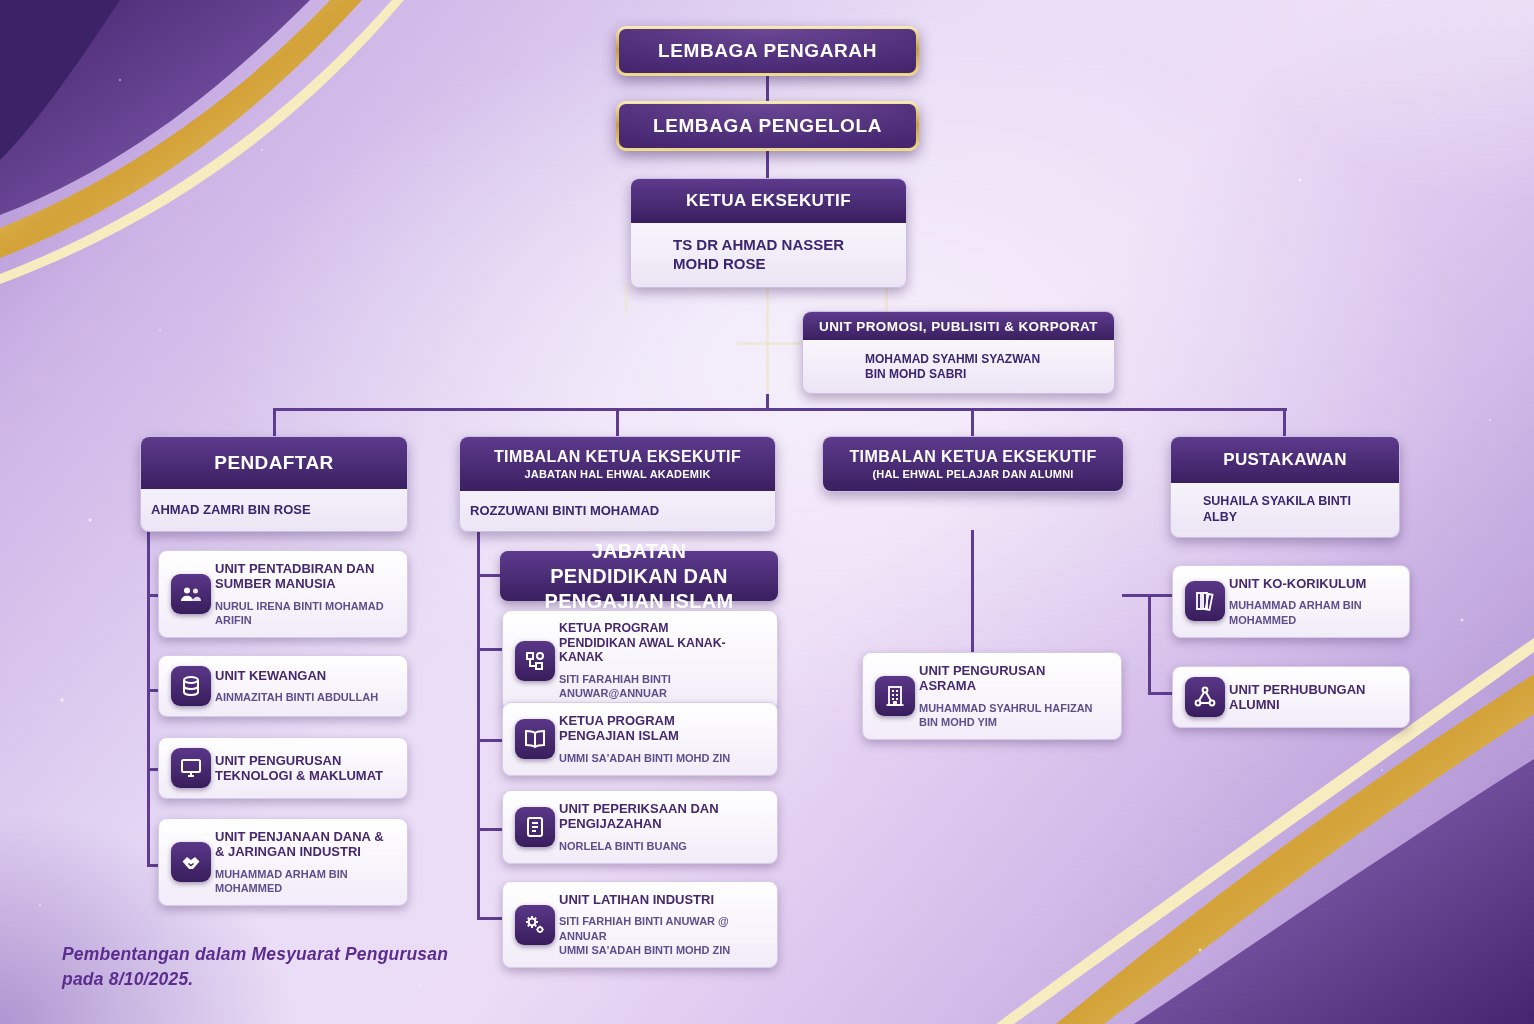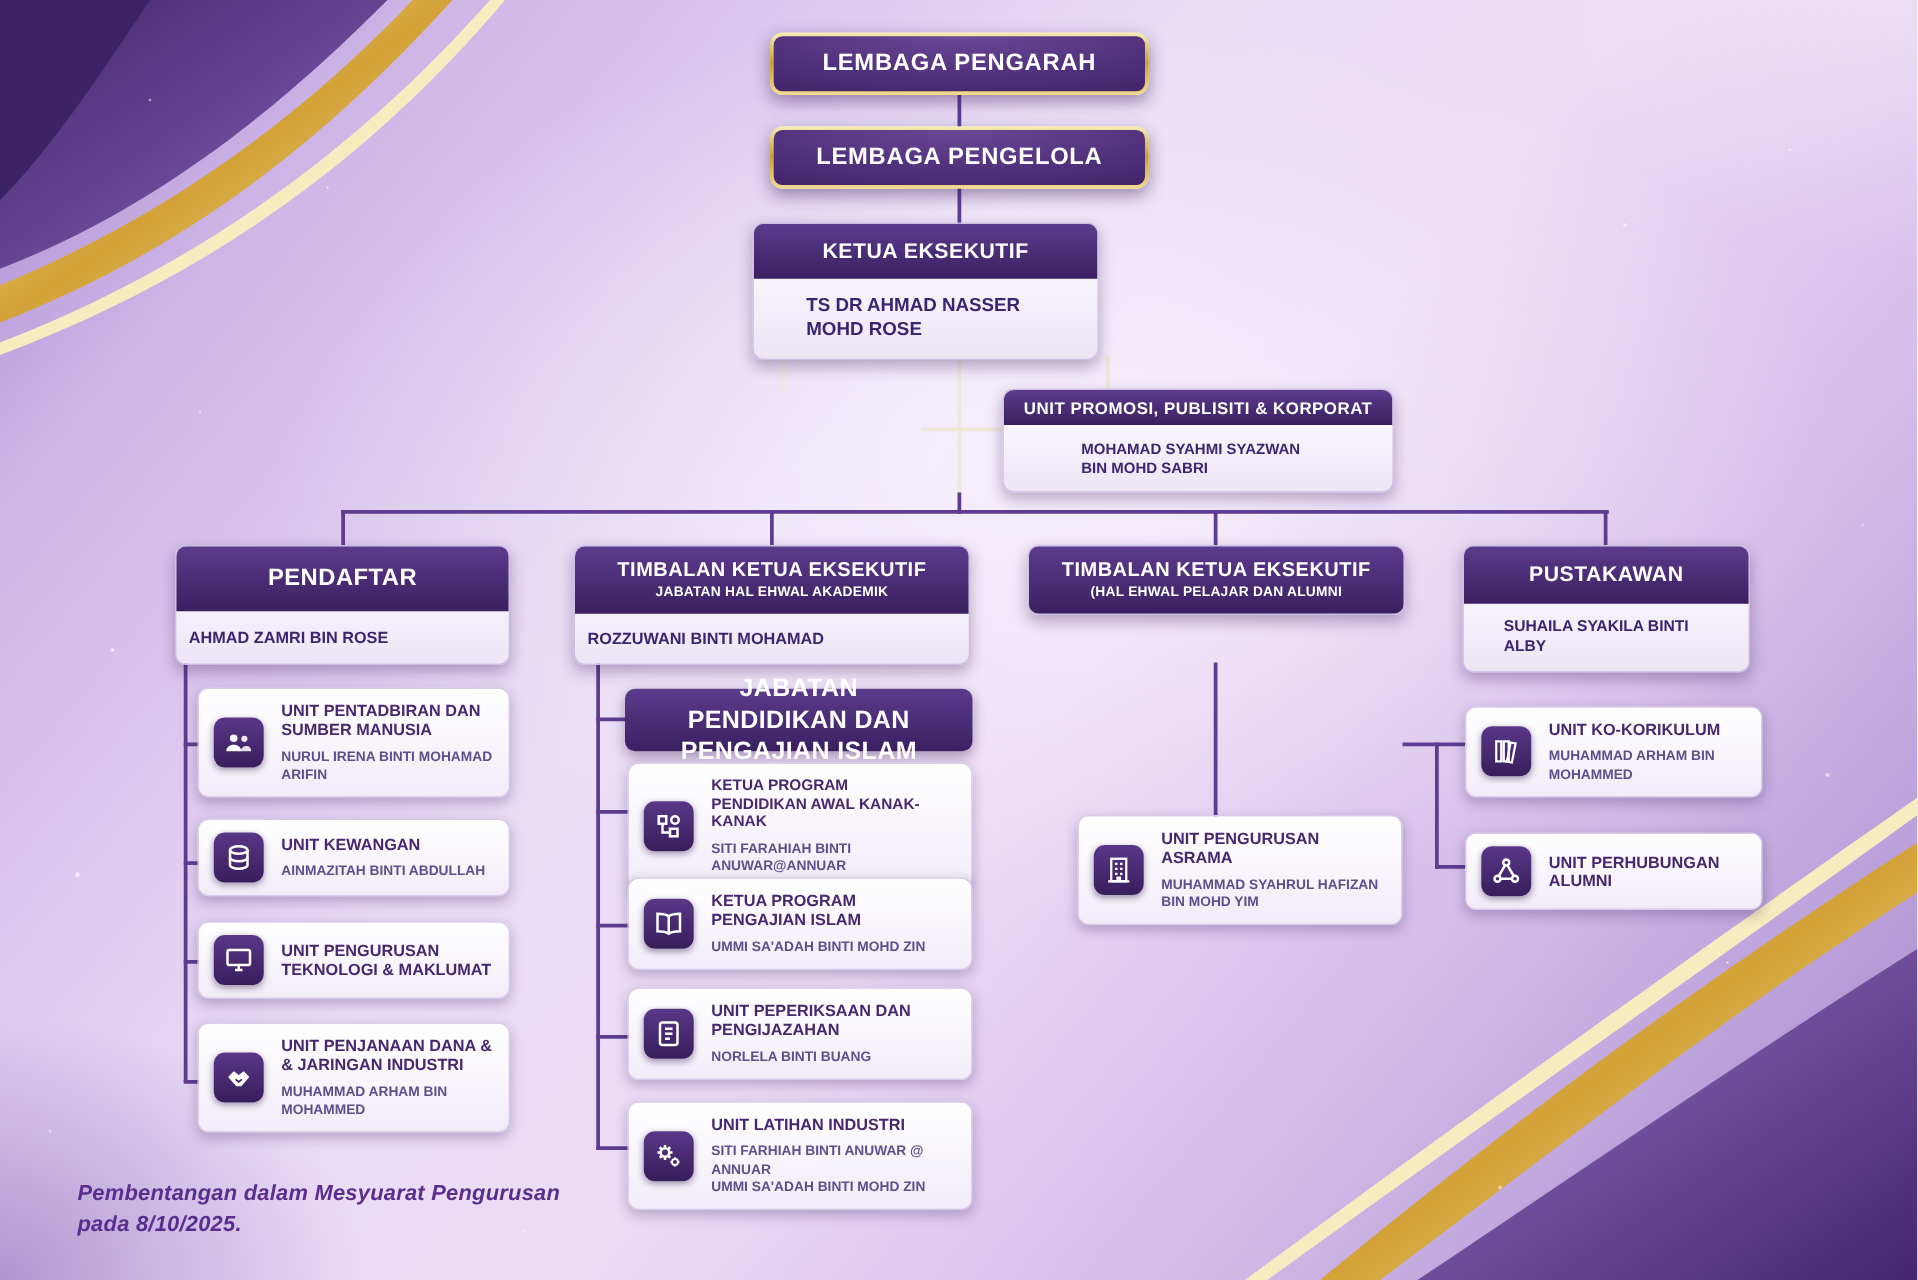--- a/index.html
+++ b/index.html
@@ -40,21 +40,21 @@
   .org-head{background:linear-gradient(180deg,#5d3b8d,#3a1f60);color:#fff;font-weight:700;text-align:center;
     display:flex;flex-direction:column;justify-content:center;gap:2px;padding:5px 8px;letter-spacing:.4px}
   .org-head .h2{font-size:11px;font-weight:700;letter-spacing:.2px}
   .org-body{color:#3c2570;font-weight:700;text-align:left;display:flex;flex-direction:column;justify-content:center;line-height:1.25}
   
   .dept-head{position:absolute;z-index:2;border-radius:8px;background:linear-gradient(180deg,#5d3b8d,#3a1f60);
     color:#fff;font-weight:700;text-align:center;font-size:20px;display:flex;align-items:center;justify-content:center;
     padding:6px 35px;box-shadow:0 4px 10px rgba(50,20,80,.38);line-height:1.25;letter-spacing:.3px}
   
   .unit-box{position:absolute;z-index:2;border-radius:9px;background:linear-gradient(180deg,#ffffff,#f1ecf8);
-    box-shadow:0 4px 10px rgba(50,20,80,.28);border:1px solid #d6cbe9;display:flex;align-items:center;gap:14px;padding:10px 12px}
+    box-shadow:0 4px 10px rgba(50,20,80,.28);border:1px solid #d6cbe9;display:flex;align-items:center;gap:4px;padding:10px 12px}
   .ic{flex:0 0 40px;width:40px;height:40px;border-radius:9px;background:linear-gradient(180deg,#5a3788,#381d5c);
     display:flex;align-items:center;justify-content:center;box-shadow:0 2px 5px rgba(40,15,70,.4)}
   .ic svg{width:24px;height:24px;display:block}
   .txt{flex:1 1 auto}
   .ut{font-weight:700;color:#46286f;font-size:13px;line-height:1.18;text-transform:uppercase}
   .ut span{display:block}
   .tight .ut{font-size:12.3px}
   .un{font-weight:600;color:#5e4f8c;font-size:11px;line-height:1.3;margin-top:7px;text-transform:uppercase}
   .un span{display:block}
   .footnote{position:absolute;left:62px;top:942px;z-index:3;font-style:italic;font-weight:700;
@@ -135,21 +135,21 @@
   <div class="cline" style="left:1148px;top:692px;width:28px;height:3px"></div>
 
   <div class="gold-box" style="left:616px;top:26px;width:303px">
     <div class="gold-inner">LEMBAGA PENGARAH</div>
   </div>
 
   <div class="gold-box" style="left:616px;top:101px;width:303px">
     <div class="gold-inner">LEMBAGA PENGELOLA</div>
   </div>
 
-  <div class="org-box" style="left:602px;top:178px;width:277px">
+  <div class="org-box" style="left:630px;top:178px;width:277px">
     <div class="org-head" style="height:44px;font-size:17px">
       <span class="h1">KETUA EKSEKUTIF</span>
     </div>
     <div class="org-body" style="font-size:15px;padding:11px 42px;min-height:64px">TS DR AHMAD NASSER MOHD ROSE</div>
   </div>
 
 
   <div class="org-box" style="left:802px;top:311px;width:313px">
     <div class="org-head" style="height:28px;font-size:13.5px">
       <span class="h1">UNIT PROMOSI, PUBLISITI &amp; KORPORAT</span>

